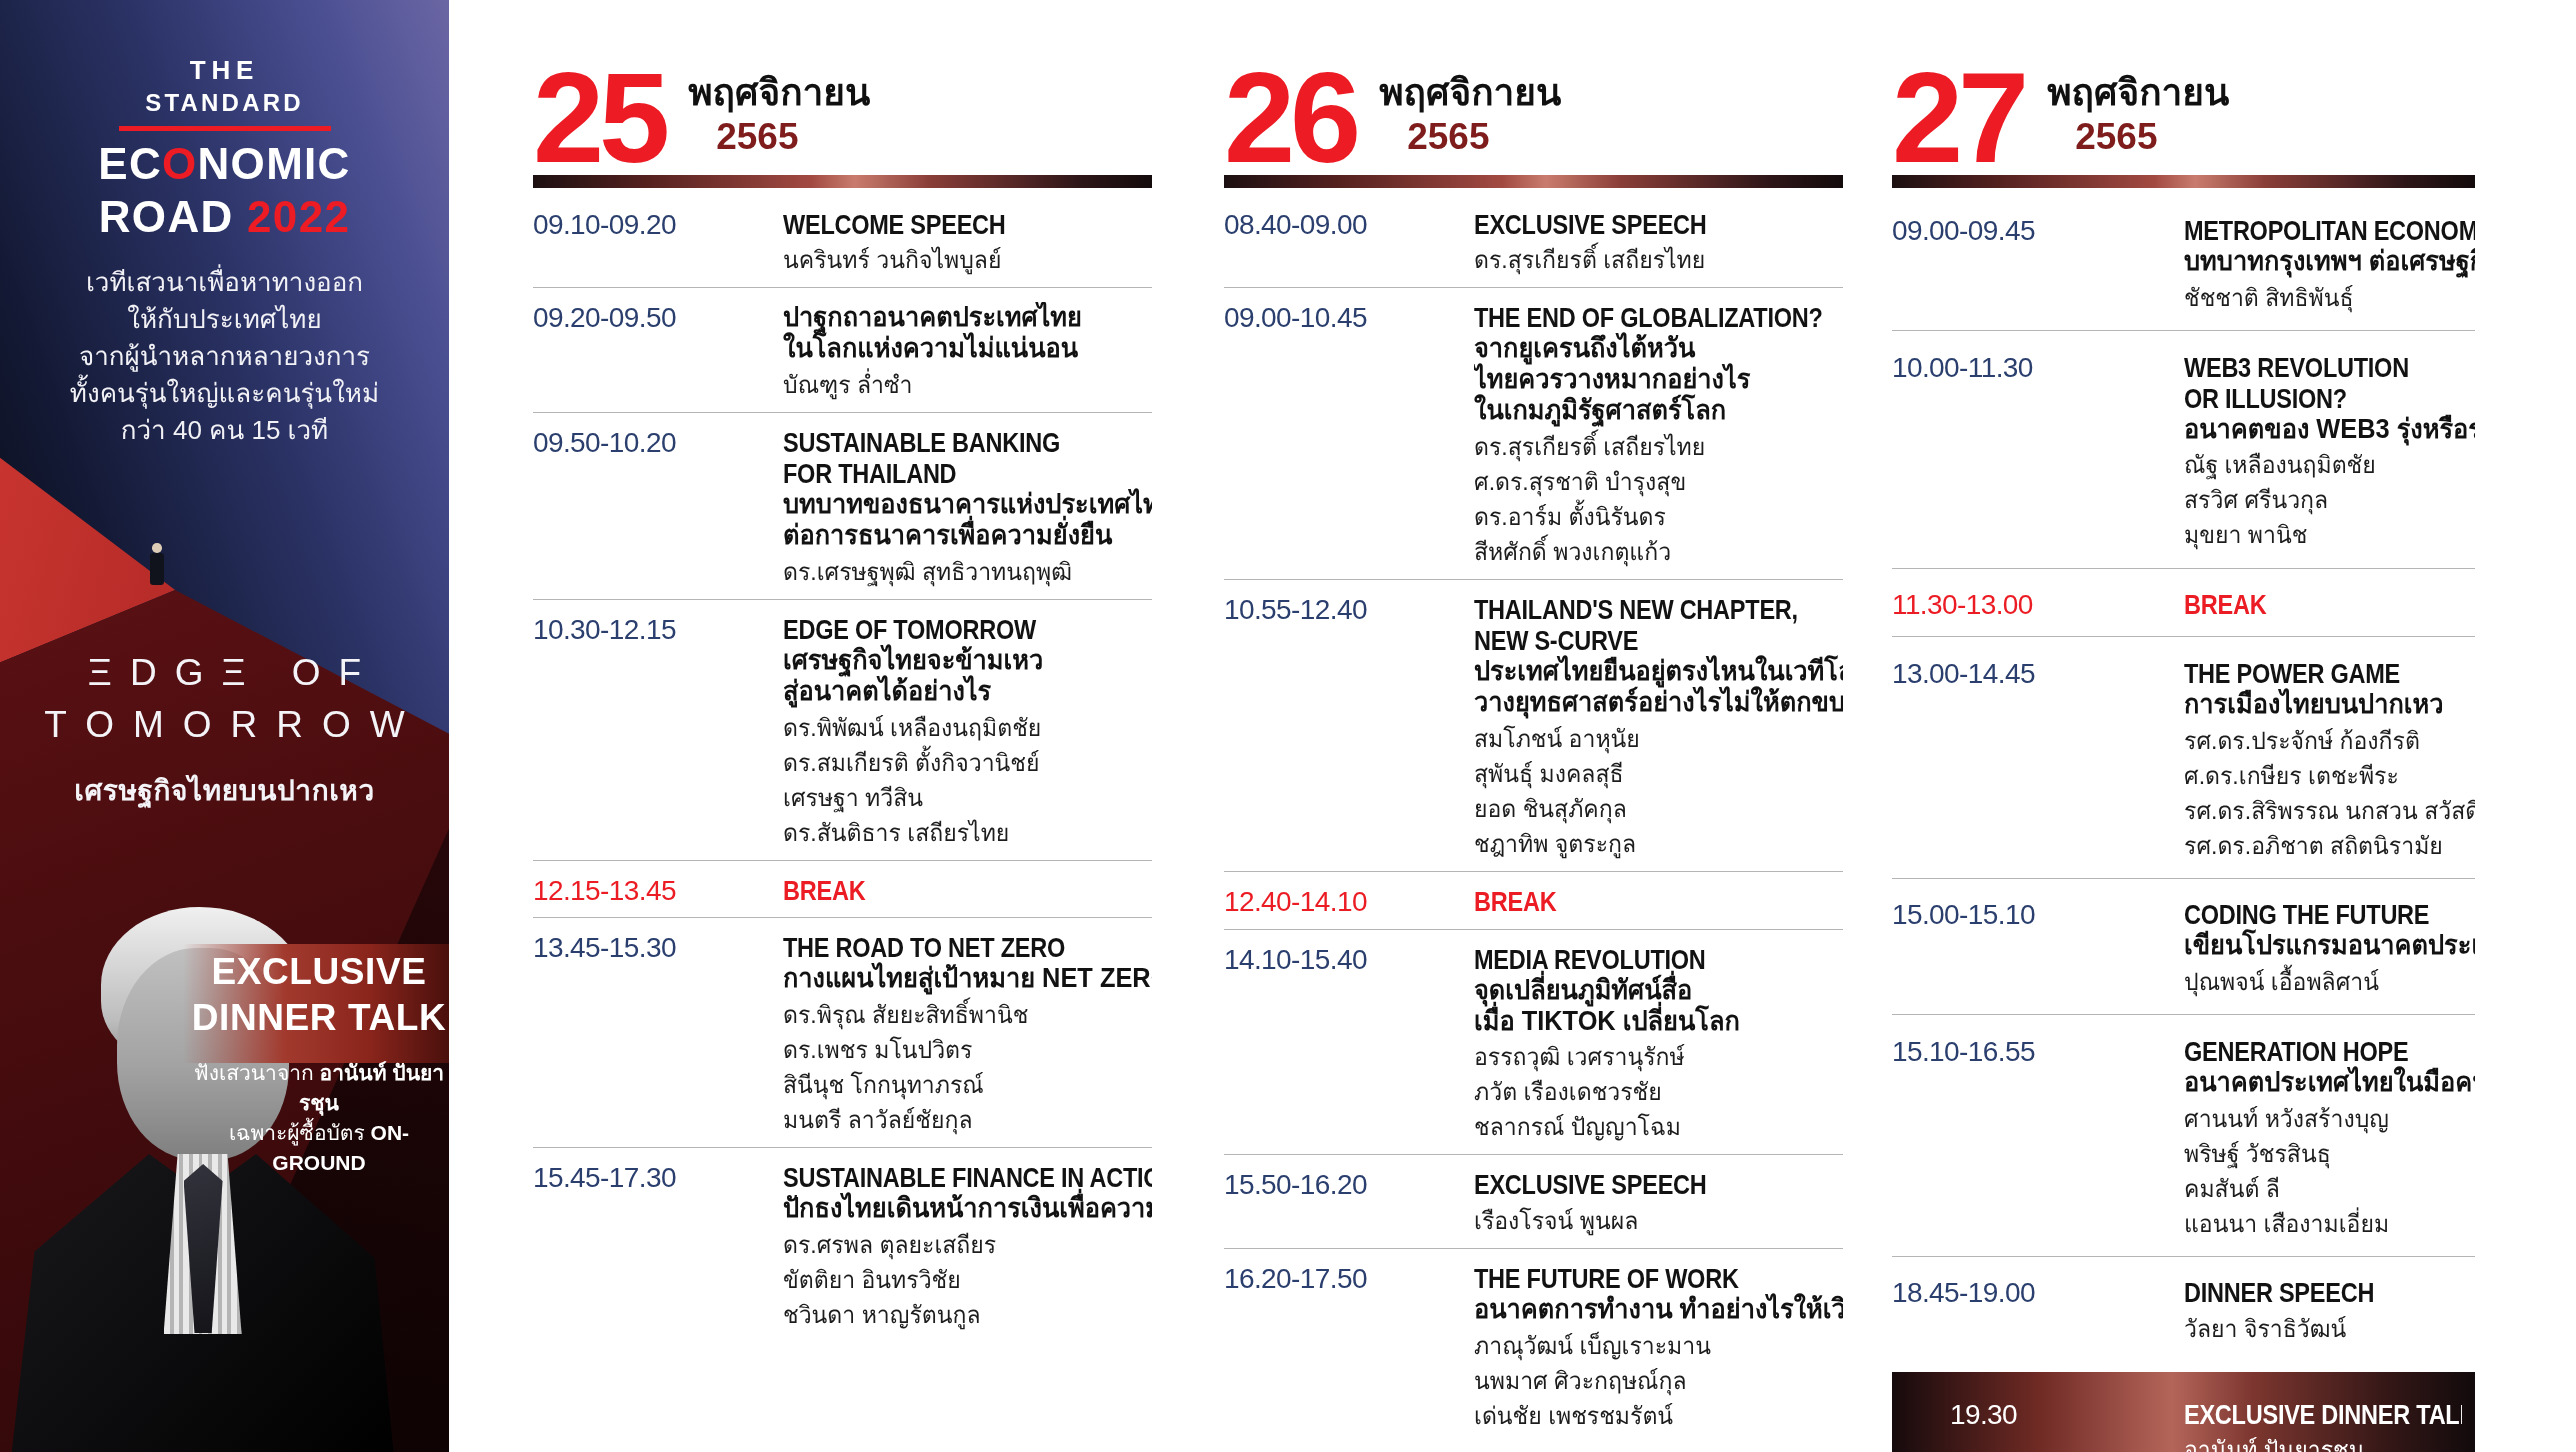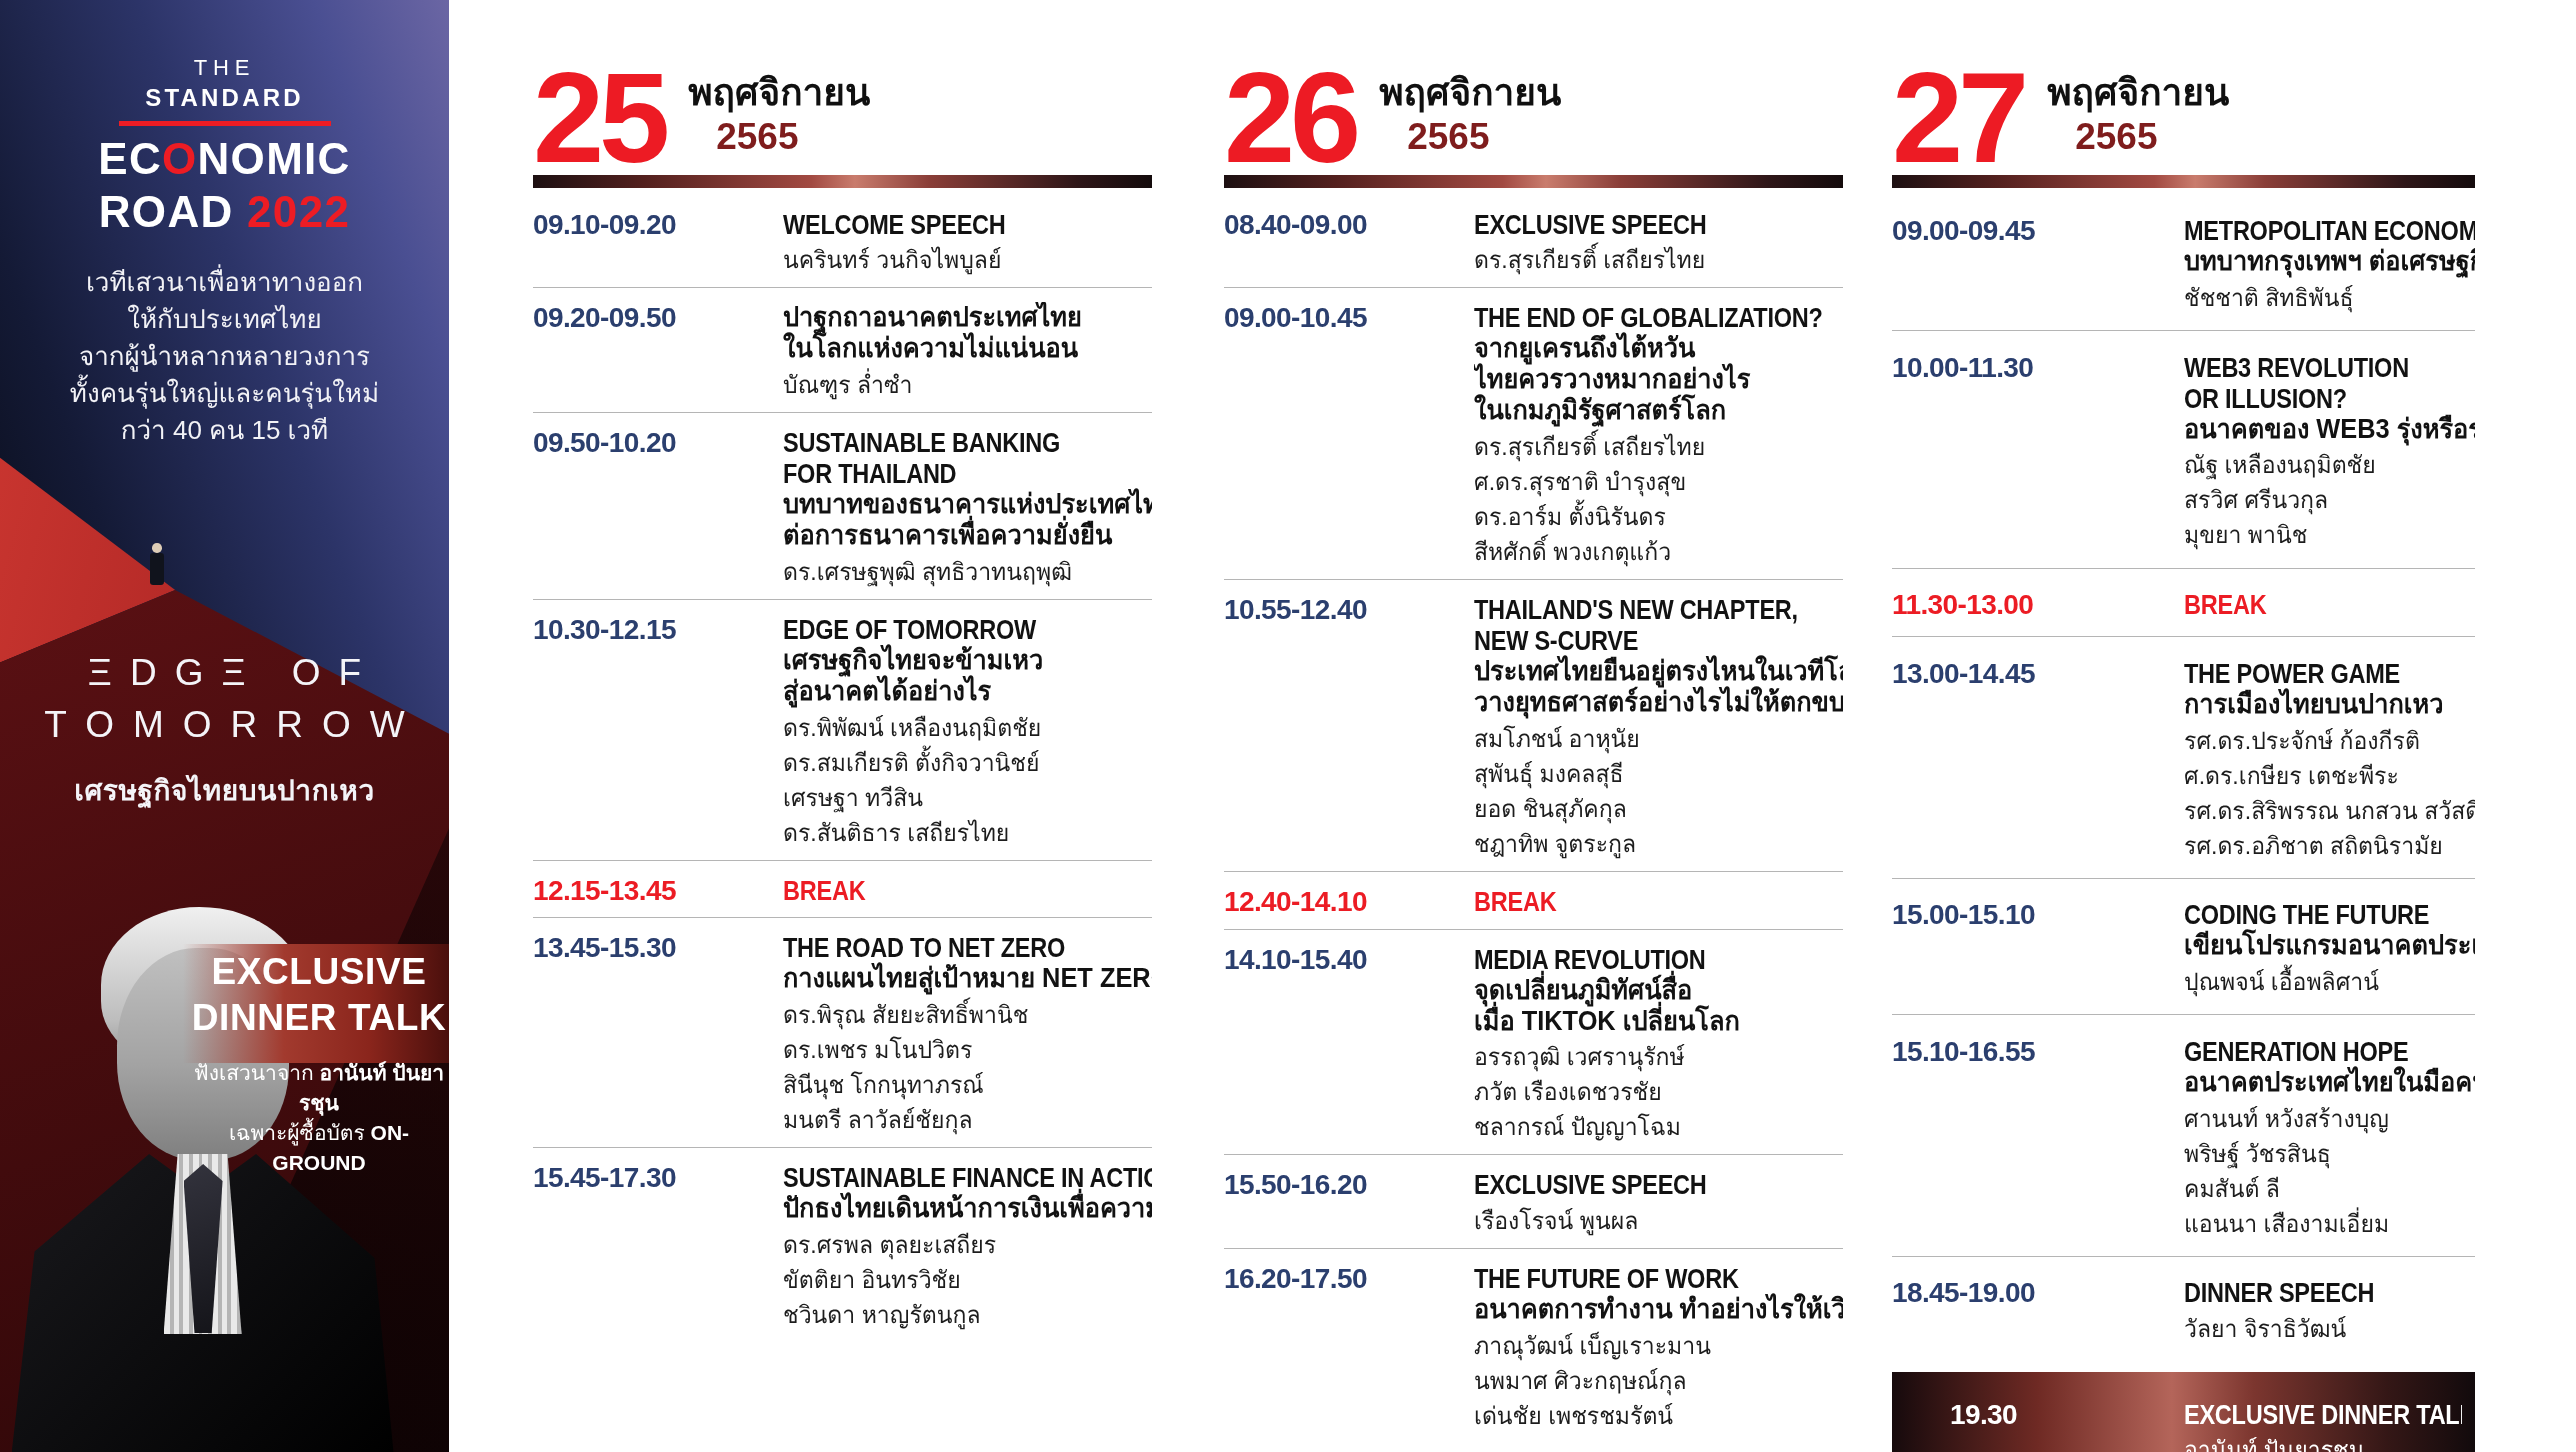--- a/index.html
+++ b/index.html
@@ -13,21 +13,21 @@
     background:linear-gradient(250deg,#6b66a4 0%,#4a4f92 14%,#2c3468 32%,#141a36 55%,#06080f 78%,#020304 100%);
   }
   .shape{position:absolute;inset:0;}
   .cliff-top{background:linear-gradient(105deg,#d23a33,#8c1417);clip-path:polygon(0 31.5%,39% 40.6%,0 45.6%);}
   .facet-big{background:linear-gradient(160deg,#7c1a1a 0%,#591013 38%,#2e0708 100%);clip-path:polygon(0 45.6%,39% 40.6%,100% 50.5%,100% 100%,0 100%);}
   .facet-dark{background:linear-gradient(200deg,rgba(25,5,6,.15),rgba(8,2,3,.9));clip-path:polygon(100% 57%,100% 100%,38% 100%);}
   .cliff-man{position:absolute;left:149px;top:543px;width:16.7px;height:42px;}
   .cliff-man .head{position:absolute;left:3.2px;top:0;width:9.6px;height:9.6px;border-radius:50%;background:#decdb6;}
   .cliff-man .body{position:absolute;left:1.3px;top:9.6px;width:13.5px;height:32px;border-radius:3.2px;background:#10131c;}
   .brand{position:absolute;left:0;top:55px;width:449px;text-align:center;color:#fff;}
-  .brand-the{font-size:22px;font-weight:400;letter-spacing:5.8px;text-align:center;}
+  .brand-the{font-size:26px;font-weight:700;letter-spacing:5.8px;text-align:center;}
   .brand-standard{font-size:24px;font-weight:700;letter-spacing:3.2px;margin-top:2.6px;}
   .brand-underline{width:212px;height:5.8px;background:#ed1c24;margin:9px auto 0;}
   .brand-econ{font-size:44px;font-weight:700;letter-spacing:1.3px;margin-top:8px;}
   .brand-forum{font-size:44px;font-weight:700;letter-spacing:1.3px;margin-top:2.6px;}
   .red{color:#ed1c24;}
   .tagline{position:absolute;left:0;top:264px;width:449px;text-align:center;color:#f2f2f6;font-size:26px;line-height:37px;}
   .theme{position:absolute;left:0;top:652px;width:449px;text-align:center;color:#f4f4f8;}
   .theme-l1{font-size:37px;font-weight:300;letter-spacing:18px;text-indent:18px;}
   .theme-l2{font-size:37px;font-weight:300;letter-spacing:19px;text-indent:19px;margin-top:10.3px;}
   .theme-sub{font-size:28px;font-weight:700;margin-top:22px;letter-spacing:0.6px;}
@@ -51,21 +51,21 @@
   .day-head{display:flex;align-items:flex-start;gap:23px;height:98px;}
   .day-num{font-size:128px;line-height:98px;font-weight:700;color:#ed1b24;letter-spacing:-5.1px;}
   .day-my{margin-top:3.9px;}
   .day-month{font-size:37px;font-weight:700;color:#101010;line-height:40px;}
   .day-year{font-size:37px;font-weight:700;color:#7f1d1d;line-height:40px;margin-top:3.9px;margin-left:28px;}
   .day-bar{height:13.5px;margin-top:7.7px;background:linear-gradient(90deg,#1d1012 0%,#53201e 18%,#a24a42 45%,#c97c6d 52%,#8a3e38 64%,#2e1618 88%,#140b0c 100%);}
   .items{margin-top:6.4px;}
   .item{display:flex;padding:14px 0 10.3px;border-top:1.3px solid #b5b5b5;}
   .items .item:first-child{border-top:none;}
   .col2 .item{padding:20.5px 0 15.4px;gap:42px;}
-  .time{flex:0 0 250px;font-size:28px;font-weight:700;color:#2b3f6e;letter-spacing:-0.6px;box-sizing:border-box;}
+  .time{flex:0 0 250px;font-size:28px;font-weight:400;color:#2b3f6e;letter-spacing:-0.6px;box-sizing:border-box;}
   .content{flex:1;overflow:hidden;}
   .t-en{font-size:28px;font-weight:700;color:#121212;line-height:31px;letter-spacing:-0.3px;white-space:nowrap;transform:scaleX(.84);transform-origin:left top;}
   .t-th{font-size:27px;font-weight:700;color:#121212;line-height:31px;white-space:nowrap;transform:scaleX(.94);transform-origin:left top;}
   .speakers{margin-top:2.6px;}
   .speaker{font-size:24px;color:#1d1d1d;line-height:35px;white-space:nowrap;transform:scaleX(.96);transform-origin:left top;}
   .item.break .time,.item.break .t-en{color:#ec1c24;}
   .item.banner{border-top:none;margin-top:10.3px;padding:27px 13px 23px 0;color:#fff;
     background:linear-gradient(90deg,#160a0c 0%,#6f2a24 25%,#b4655a 48%,#7c362f 62%,#341716 85%,#120a0c 100%);}
   .item.banner .time{color:#fff;padding-left:58px;}
   .item.banner .t-en{color:#fff;}

